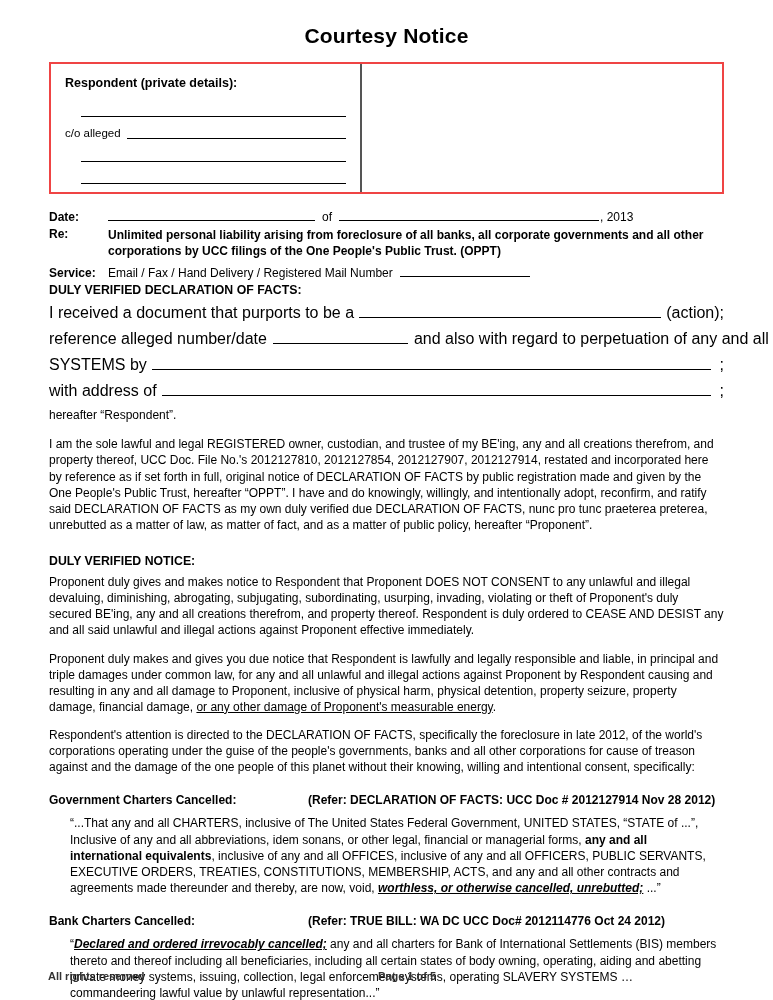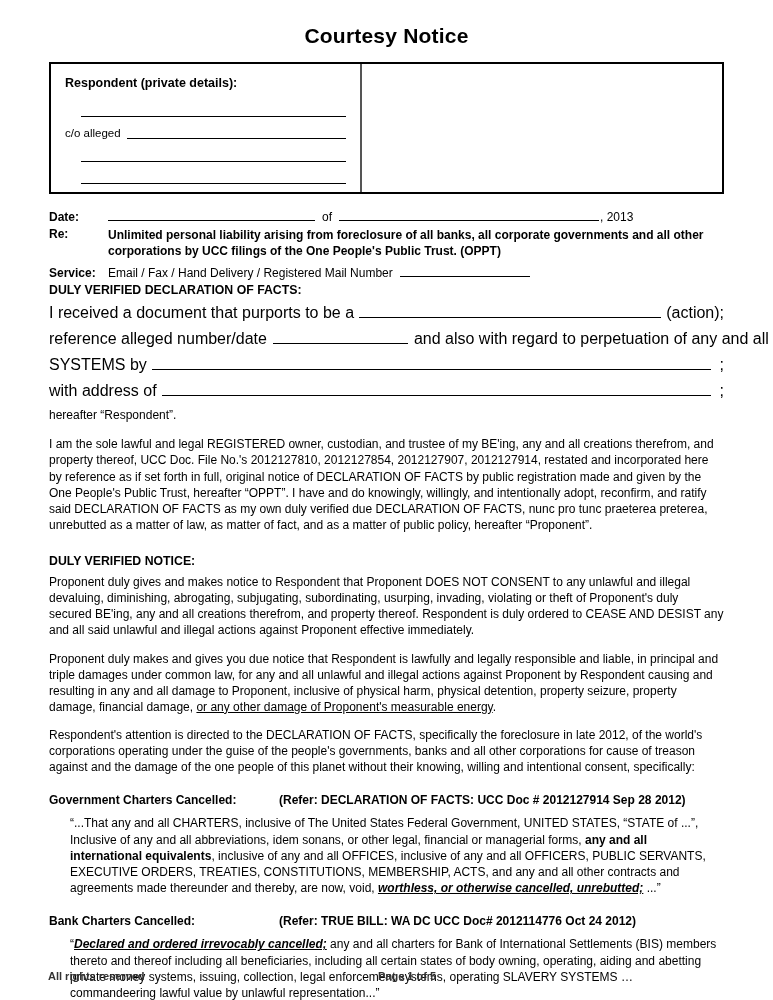--- a/index.html
+++ b/index.html
@@ -32,21 +32,21 @@
     letter-spacing: 0.2px;
     margin: 0;
     padding-top: 24px;
     padding-bottom: 0;
     line-height: 1.1;
   }
 
   
   .parties-box {
     margin-top: 15px;
-    border: 2px solid #000000;
+    border: 2px solid #ef4444;
     display: flex;
     height: 132px;
     box-sizing: border-box;
   }
   .party-cell {
     box-sizing: border-box;
     padding: 12px 14px 6px 14px;
     flex: 1 1 50%;
     display: flex;
     flex-direction: column;
@@ -177,20 +177,21 @@
   }
   p.body.gap-top { margin-top: 14px; }
 
   
   .charter-row {
     display: flex;
     font-weight: bold;
     font-size: 12px;
     margin-top: 18px;
     margin-bottom: 8px;
+    gap: 29px;
   }
   .charter-row .ch-left { flex: 0 0 230px; }
   .charter-row .ch-right { flex: 1 1 auto; }
 
   .quote-block {
     font-size: 12px;
     line-height: 1.35;
     margin: 0 0 0 21px;
     padding-right: 4px;
   }
@@ -305,21 +306,21 @@
   <div class="section-head notice">DULY VERIFIED NOTICE:</div>
 
   <p class="body">Proponent duly gives and makes notice to Respondent that Proponent DOES NOT CONSENT to any unlawful and illegal devaluing, diminishing, abrogating, subjugating, subordinating, usurping, invading, violating or theft of Proponent's duly secured BE'ing, any and all creations therefrom, and property thereof.  Respondent is duly ordered to CEASE AND DESIST any and all said unlawful and illegal actions against Proponent effective immediately.</p>
 
   <p class="body"><span>Proponent duly makes and gives you due notice that Respondent is lawfully and legally responsible and liable, in principal and triple damages under common law, for any and all unlawful and illegal actions against Proponent by Respondent causing and resulting in any and all damage to Proponent, inclusive of physical harm, physical detention, property seizure, property damage, financial damage, </span><u class="plain">or any other damage of Proponent's measurable energy</u><span>.</span></p>
 
   <p class="body">Respondent's attention is directed to the DECLARATION OF FACTS, specifically the foreclosure in late 2012, of the world's corporations operating under the guise of the people's governments, banks and all other corporations for cause of treason against and the damage of the one people of this planet without their knowing, willing and intentional consent, specifically:</p>
 
   <div class="charter-row">
     <div class="ch-left">Government Charters Cancelled:</div>
-    <div class="ch-right">(Refer: DECLARATION OF FACTS: UCC Doc # 2012127914 Sep 28 2012)</div>
+    <div class="ch-right">(Refer: DECLARATION OF FACTS: UCC Doc # 2012127914 Nov 28 2012)</div>
   </div>
 
   <p class="quote-block"><span>“...That any and all CHARTERS, inclusive of The United States Federal Government, UNITED STATES, “STATE of ...”, Inclusive of any and all abbreviations, idem sonans, or other legal, financial or managerial forms, </span><b>any and all international equivalents</b><span>, inclusive of any and all OFFICES, inclusive of any and all OFFICERS, PUBLIC SERVANTS, EXECUTIVE ORDERS, TREATIES, CONSTITUTIONS, MEMBERSHIP, ACTS, and any and all other contracts and agreements made thereunder and thereby, are now, void, </span><b class="bi-u">worthless, or otherwise cancelled, unrebutted;</b><span> ...”</span></p>
 
   <div class="charter-row">
     <div class="ch-left">Bank Charters Cancelled:</div>
     <div class="ch-right">(Refer: TRUE BILL: WA DC UCC Doc# 2012114776 Oct 24 2012)</div>
   </div>
 
   <p class="quote-block bank"><span>“</span><b class="bi-u">Declared and ordered irrevocably cancelled;</b><span> any and all charters for Bank of International Settlements (BIS) members thereto and thereof including all beneficiaries, including all certain states of body owning, operating, aiding and abetting private money systems, issuing, collection, legal enforcement systems, operating SLAVERY SYSTEMS … commandeering lawful value by unlawful representation...”</span></p>

